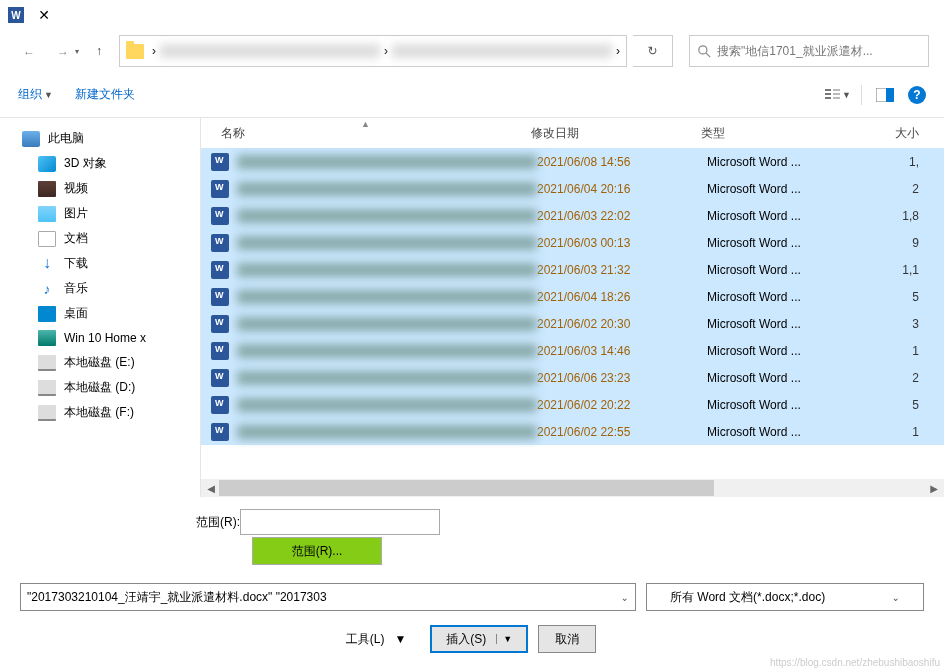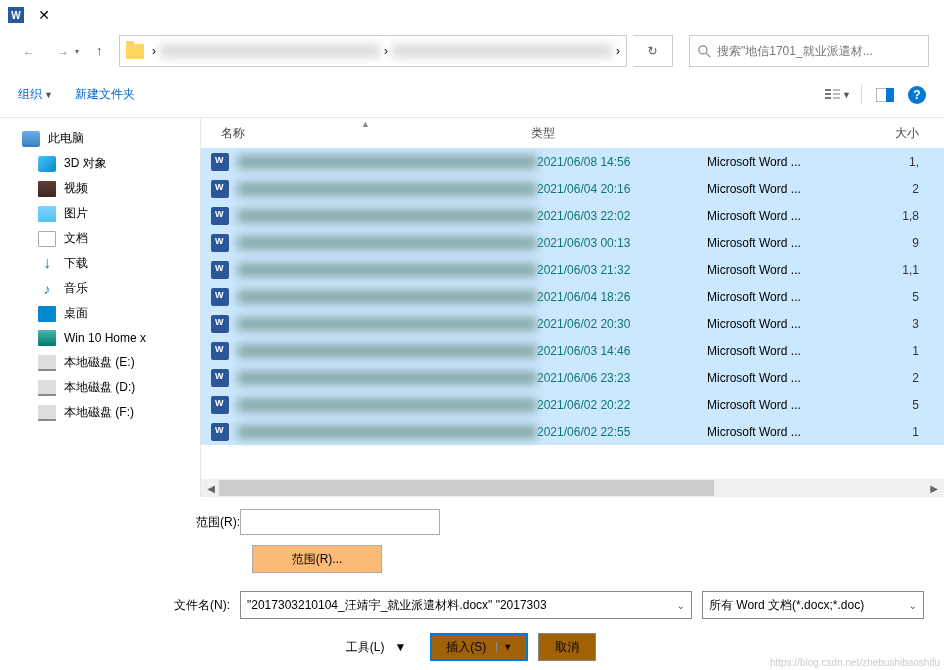--- a/index.html
+++ b/index.html
@@ -48,40 +48,40 @@
 .col-headers .sort-ind{position:absolute;left:160px;top:1px;font-size:9px;color:#888}
 .ch-name{width:320px;padding-left:10px}
 .ch-date{width:170px}
 .ch-type{width:155px}
 .ch-size{flex:1;text-align:right;padding-right:15px}
 .file-list{flex:1;overflow:hidden}
 .frow{display:flex;align-items:center;height:27px;background:#cce8ff;padding:0 10px}
 .frow .w-ico{width:18px;height:18px;background:#2b579a;border-radius:2px;position:relative;margin-right:8px;flex-shrink:0}
 .frow .w-ico:after{content:"W";position:absolute;color:#fff;font-size:9px;font-weight:bold;left:4px;top:2px}
 .frow .fname{width:300px;height:14px;filter:blur(5px);background:#8aa;overflow:hidden}
-.frow .fdate{width:170px;color:#0f766e}
+.frow .fdate{width:170px;color:#a16207}
 .frow .ftype{width:155px;color:#000000}
 .frow .fsize{flex:1;text-align:right;padding-right:15px;color:#333}
 .hscroll{height:18px;background:#f0f0f0;display:flex;align-items:center;padding:0 2px}
 .hscroll .arr{width:16px;height:16px;display:flex;align-items:center;justify-content:center;color:#666;font-size:10px}
 .hscroll .track{flex:1;height:16px;position:relative}
 .hscroll .thumb{position:absolute;left:0;width:70%;height:16px;background:#ccc}
 .bottom{padding:12px 20px}
-.range-row{display:flex;align-items:center;margin-bottom:10px}
+.range-row{display:flex;align-items:center;margin-bottom:2px}
 .range-row .lbl{width:220px;text-align:right}
 .range-input{width:200px;height:26px;border:1px solid #aaa;background:#fff}
 .range-btn-row{padding-left:232px;margin-bottom:18px}
-.range-btn{width:130px;height:28px;border:1px solid #aaa;background:#fdba74;cursor:pointer}
+.range-btn{width:130px;height:28px;border:1px solid #aaa;background:#84cc16;cursor:pointer}
 .filename-row{display:flex;align-items:center;gap:10px;margin-bottom:14px}
 .filename-row .lbl{width:210px;text-align:right}
 .fn-input{flex:1;height:28px;border:1px solid #888;padding:0 6px;display:flex;align-items:center;justify-content:space-between}
-.filter-sel{width:222px;height:28px;border:1px solid #888;padding:0 6px;display:flex;align-items:center;justify-content:space-between}
+.filter-sel{width:278px;height:28px;border:1px solid #888;padding:0 23px;display:flex;align-items:center;justify-content:space-between}
 .action-row{display:flex;justify-content:center;align-items:center;gap:10px;padding-right:2px}
 .tools-link{margin-right:14px}
-.btn{height:28px;border:1px solid #888;background:#a16207;padding:0 16px;cursor:pointer;display:flex;align-items:center}
+.btn{height:28px;border:1px solid #888;background:#e5e5e5;padding:0 16px;cursor:pointer;display:flex;align-items:center}
 .btn.primary{border:2px solid #0078d4;padding:0 14px}
 .btn .dd{border-left:1px solid #888;margin-left:10px;padding-left:6px;font-size:9px}
 .watermark{position:absolute;right:4px;bottom:2px;color:#ccc;font-size:10px;filter:blur(0.5px)}
 </style>
 </head>
 <body>
 
 <div class="title-bar">
   <div class="app-icon">W</div>
   <div class="close">✕</div>
@@ -186,20 +186,21 @@
       <div class="side-item sub">
         <div class="side-ico ico-disk"></div>
         <span>本地磁盘 (F:)</span>
       </div>
     </div>
   <div class="vr"></div>
   <div class="file-area">
     <div class="col-headers">
       <span class="sort-ind">▲</span>
       <div class="ch-name">名称</div>
+      <div class="ch-date">修改日期</div>
       <div class="ch-type">类型</div>
       <div class="ch-size">大小</div>
     </div>
     <div class="file-list" id="filelist">
         <div class="frow">
           <div class="w-ico"></div>
           <div class="fname"></div>
           <div class="fdate">2021/06/08 14:56</div>
           <div class="ftype">Microsoft Word ...</div>
           <div class="fsize">1,</div>
@@ -287,21 +288,20 @@
 
 <div class="bottom">
   <div class="range-row">
     <div class="lbl">范围(R):</div>
     <div class="range-input"></div>
   </div>
   <div class="range-btn-row">
     <button class="range-btn">范围(R)...</button>
   </div>
   <div class="filename-row">
-    <div class="lbl">文件名(N):</div>
     <div class="fn-input">
       <span>"2017303210104_汪靖宇_就业派遣材料.docx" "2017303</span>
       <span style="font-size:10px;color:#555">⌄</span>
     </div>
     <div class="filter-sel">
       <span>所有 Word 文档(*.docx;*.doc)</span>
       <span style="font-size:10px;color:#555">⌄</span>
     </div>
   </div>
   <div class="action-row">

